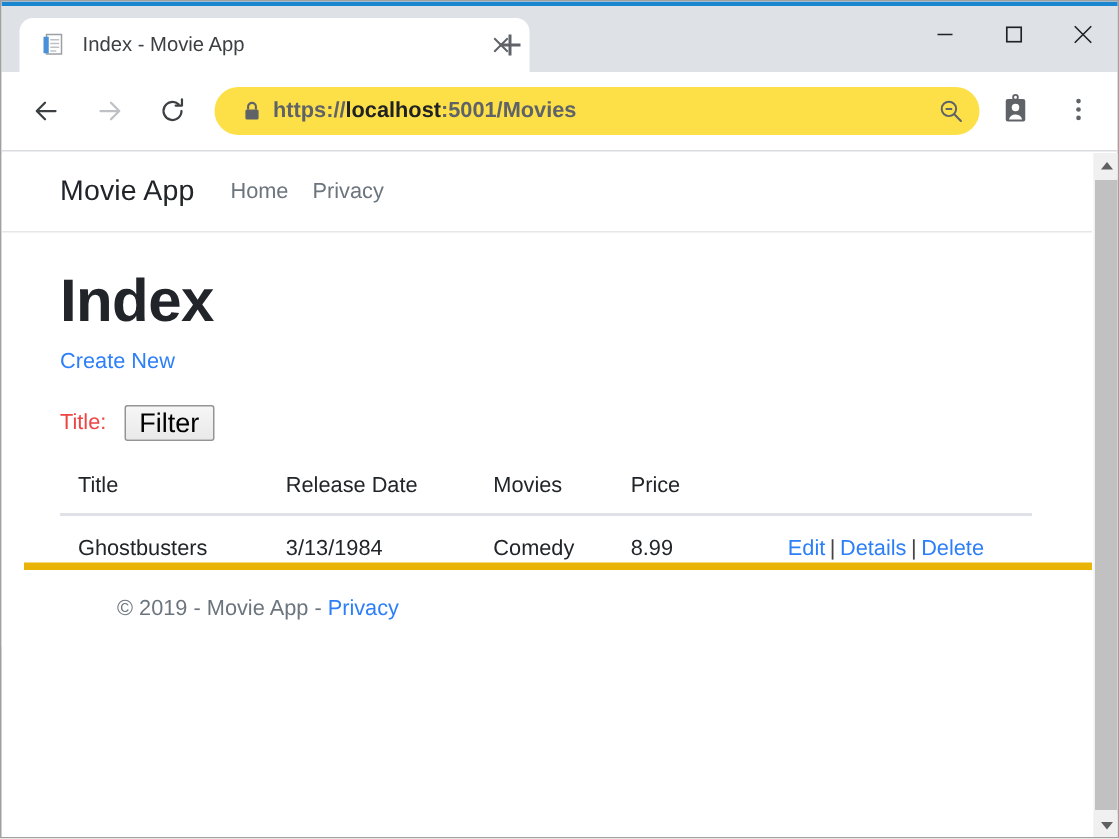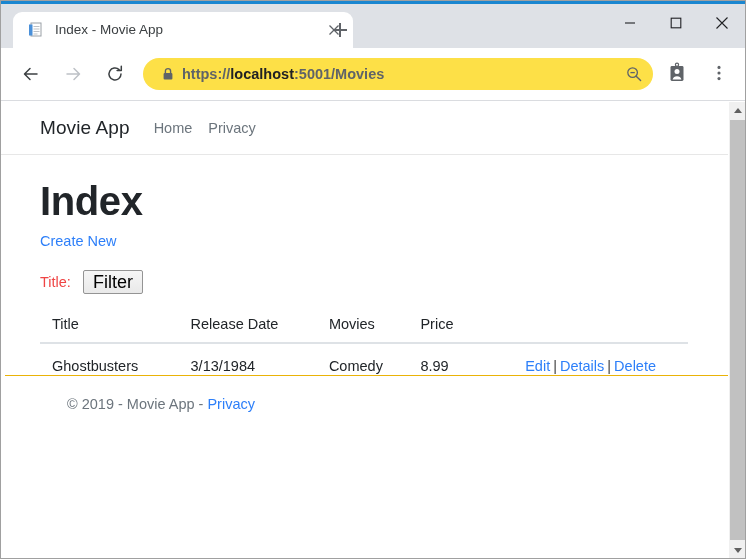--- a/index.html
+++ b/index.html
@@ -269,24 +269,24 @@
 
   .row-link {
     color: #2d7ff9;
     cursor: pointer;
   }
   .sep { color: #444; margin: 0 3px; }
 
   
   .site-footer {
     position: absolute;
-    left: 4px; bottom: 0;
+    left: 15px; bottom: 0;
     width: 727px;
     height: 56px;
-    border-top: 1px solid #eab308;
+    border-top: 5px solid #eab308;
     padding-left: 62px;
     display: flex;
     align-items: center;
     font-size: 14.5px;
     color: #6c757d;
   }
   .site-footer .footer-link {
     color: #2d7ff9;
     cursor: pointer;
     margin-left: 4px;

